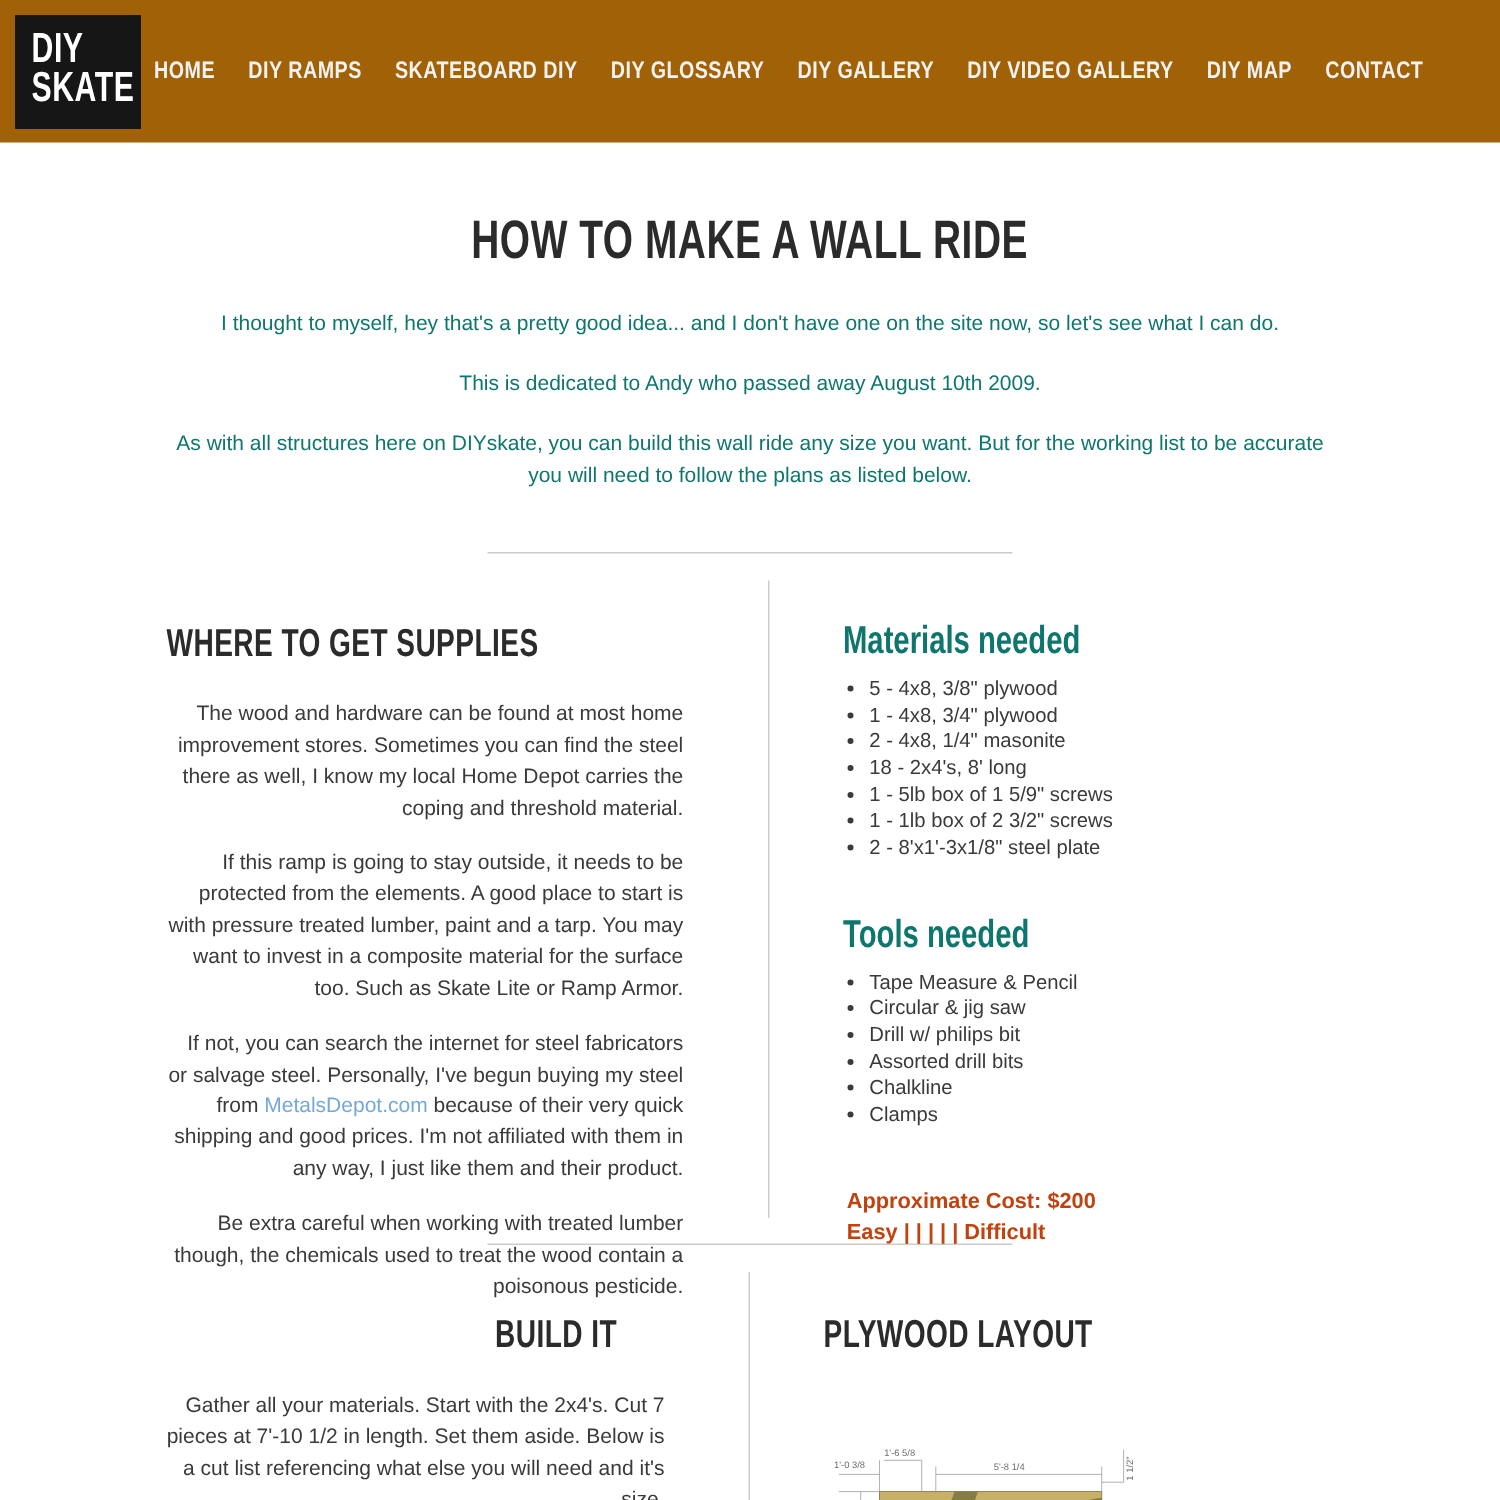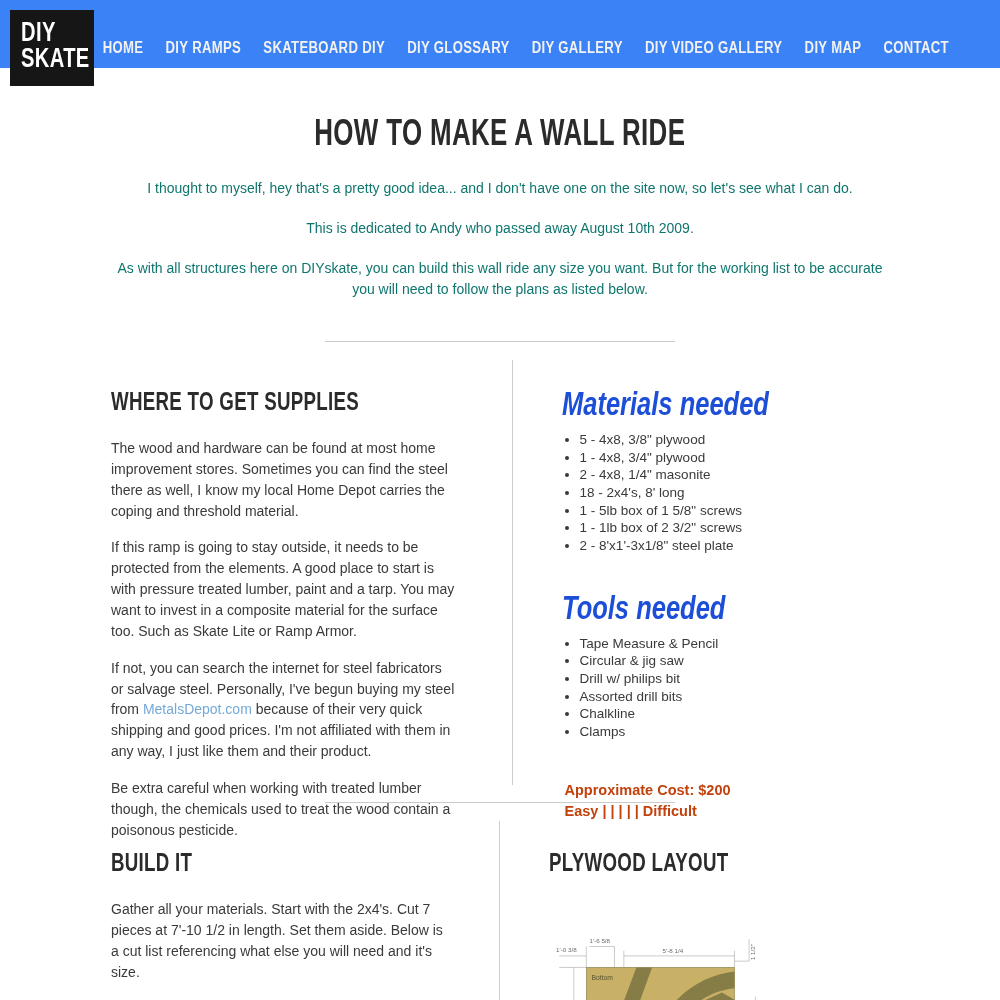--- a/index.html
+++ b/index.html
@@ -3,21 +3,21 @@
 <meta charset="utf-8">
 <style>
   * { box-sizing: border-box; }
   html, body { margin:0; padding:0; }
   body {
     width:1000px; height:1000px; overflow:hidden;
     background:#ffffff; color:#3d3d3d;
     font-family:"Liberation Sans", sans-serif;
   }
   
-  .site-header { position:relative; height:68px; background:#3b82f6; }
+  .site-header { position:relative; height:95px; background:#a16207; }
   .logo-box {
     position:absolute; left:10px; top:10px; width:84px; height:76px;
     background:#161616; color:#ffffff; cursor:pointer;
   }
   .logo-text {
     display:inline-block; margin:9px 0 0 11px;
     font-weight:800; font-size:28px; line-height:.93; letter-spacing:.5px;
     transform:scaleX(.72); transform-origin:left top; white-space:pre;
   }
   .main-nav {
@@ -37,28 +37,28 @@
   h1.page-title {
     margin:44px 0 0; text-align:center; font-size:36px; font-weight:800;
     color:#2b2b2b; letter-spacing:.5px; white-space:nowrap;
   }
   .intro p { text-align:center; font-size:14px; line-height:1.5; margin:19px 0 0; color:#0f766e; }
   .intro p:first-child { margin-top:24px; }
   hr.rule { border:none; border-top:1px solid #cbcbcb; width:350px; margin:41px auto 0; }
   hr.rule2 { border:none; border-top:1px solid #cbcbcb; width:350px; margin:17px auto 0; }
   .cols { display:flex; margin-top:18px; }
   .cols-1 { height:425px; }
-  .col-left { flex:0 0 390px; padding:0 56px 0 2px; }
+  .col-left { flex:0 0 390px; padding:0 56px 0 2px;text-align:right; }
   .col-sep { width:1px; background:#ccc; }
   .col-right { flex:1; padding:0 0 0 49px; }
   h2.sec-head { margin:26px 0 0; font-size:26px; font-weight:800; color:#2b2b2b; letter-spacing:.4px; white-space:nowrap; }
   .col-left p { font-size:14px; line-height:1.49; margin:16px 0 0; color:#3a3a3a; }
   .col-left p.first { margin-top:21px; }
   a.ext-link { color:#74a9d8; text-decoration:none; cursor:pointer; }
-  h3.list-head { margin:24px 0 0; font-size:34px; font-weight:800; color:#1d4ed8; white-space:nowrap;font-style:italic; }
+  h3.list-head { margin:24px 0 0; font-size:26px; font-weight:800; color:#0f766e; white-space:nowrap; }
   h3.tools-head { margin-top:34px; }
   ul.plain-list { margin:9px 0 0; padding-left:18px; font-size:13.5px; line-height:1.16; color:#3a3a3a; }
   ul.plain-list li { margin:2px 0; }
   .cost-block { margin-top:40px; padding-left:3px; font-weight:700; font-size:14.5px; line-height:1.5; color:#c2410c; }
   
   .ply-svg { display:block; margin:56px 0 0 6px; }
   .dim-text { font-size:6px; fill:#6b6b6b; font-family:"Liberation Sans",sans-serif; }
   .sheet-text { font-size:6.5px; fill:#5a5230; font-family:"Liberation Sans",sans-serif; }
 </style>
 </head>
@@ -102,21 +102,21 @@
       <p>Be extra careful when working with treated lumber though, the chemicals used to treat the wood contain a poisonous pesticide.</p>
     </div>
     <div class="col-sep"></div>
     <div class="col-right">
       <h3 class="list-head"><span class="condensed-mid">Materials needed</span></h3>
       <ul class="plain-list">
         <li>5 - 4x8, 3/8" plywood</li>
         <li>1 - 4x8, 3/4" plywood</li>
         <li>2 - 4x8, 1/4" masonite</li>
         <li>18 - 2x4's, 8' long</li>
-        <li>1 - 5lb box of 1 5/8" screws</li>
+        <li>1 - 5lb box of 1 5/9" screws</li>
         <li>1 - 1lb box of 2 3/2" screws</li>
         <li>2 - 8'x1'-3x1/8" steel plate</li>
       </ul>
       <h3 class="list-head tools-head"><span class="condensed-mid">Tools needed</span></h3>
       <ul class="plain-list">
         <li>Tape Measure &amp; Pencil</li>
         <li>Circular &amp; jig saw</li>
         <li>Drill w/ philips bit</li>
         <li>Assorted drill bits</li>
         <li>Chalkline</li>

